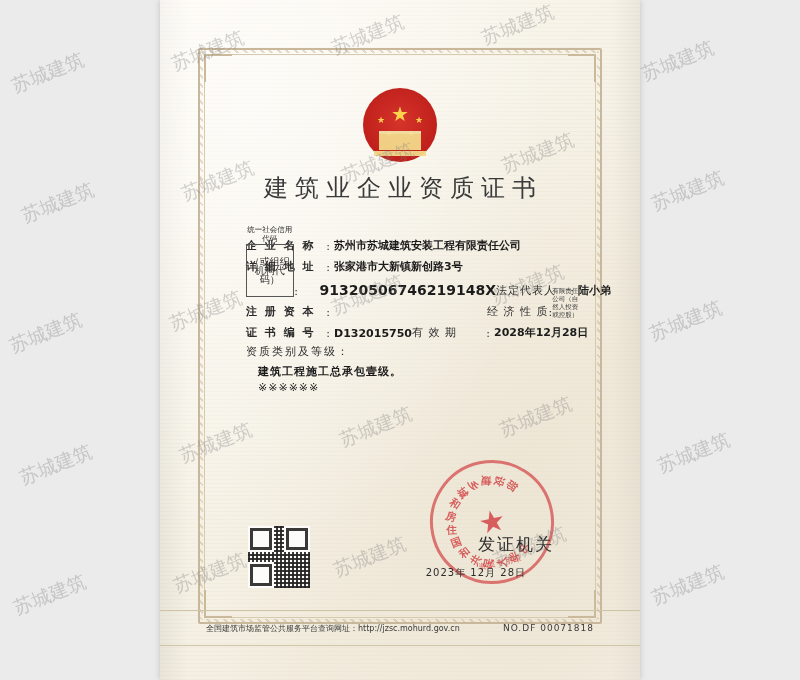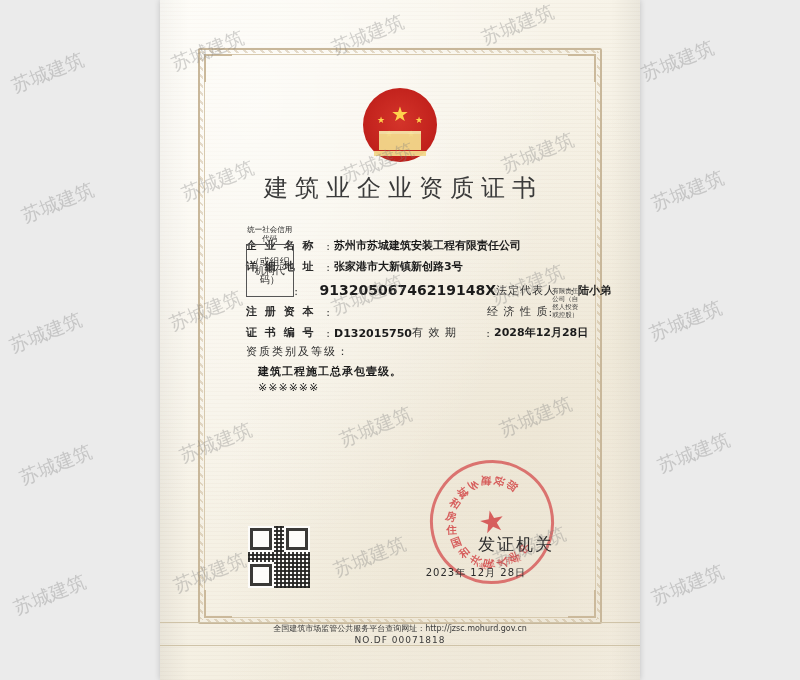--- a/index.html
+++ b/index.html
@@ -356,31 +356,30 @@
     letter-spacing: 1px;
     color: #2b2b2b;
   }
 
   
   .footer {
     position: absolute;
     left: 0;
     right: 0;
     bottom: 34px;
-    height: 24px;
+    height: 36px;
     border-top: 1px solid #cfc3a8;
     border-bottom: 1px solid #cfc3a8;
     display: flex;
     align-items: center;
     justify-content: space-between;
     padding: 0 46px;
     box-sizing: border-box;
     font-size: 8px;
     color: #3a3a3a;
-    flex-direction: column;
   }
   .footer .right { font-size: 9px; letter-spacing: 1px; text-align: center; }
 
   
   .wm-layer {
     position: absolute;
     left: 0; top: 0;
     width: 800px;
     height: 680px;
     pointer-events: none;

